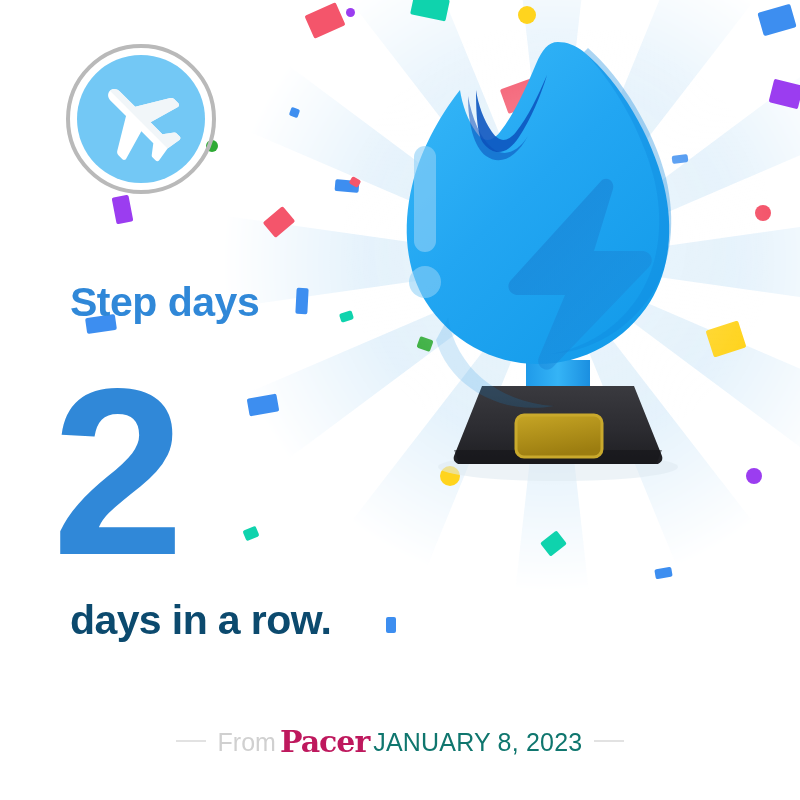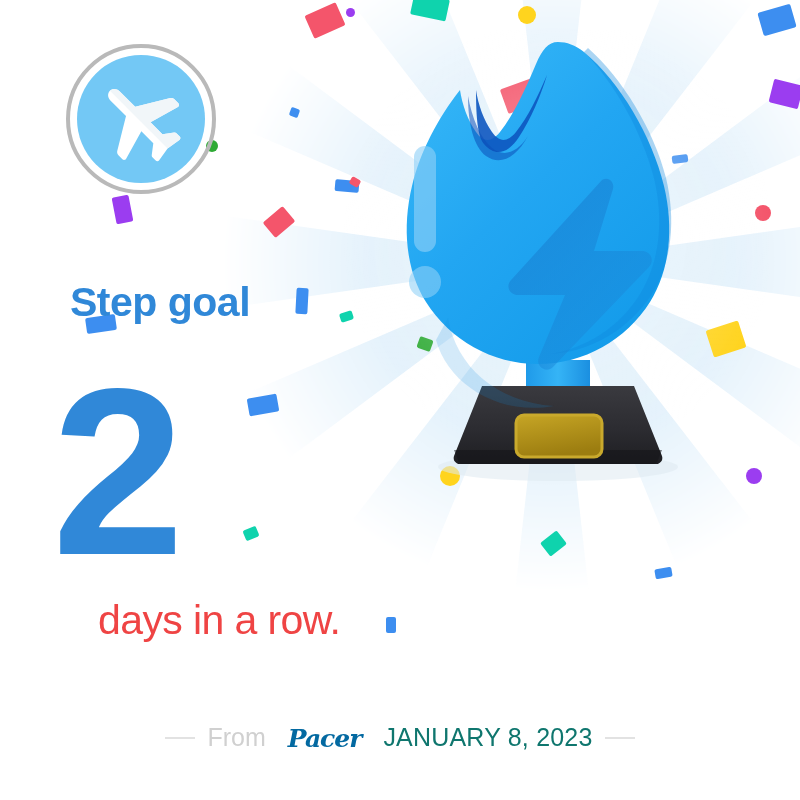--- a/index.html
+++ b/index.html
@@ -98,26 +98,25 @@
     font-weight: bold;
     color: #3088d8;
     line-height: 1;
     letter-spacing: -6px;
   }
   #subline {
     position: absolute;
     left: 70px;
     top: 600px;
     font-size: 41px;
-    font-weight: normal;
+    font-weight: bold;
     letter-spacing: -0.6px;
-    color: #ef4444;
+    color: #0c4a6e;
     line-height: 1;
     white-space: nowrap;
-    margin-left: 28px;
   }
 
   
   #footer {
     position: absolute;
     left: 0;
     top: 723px;
     width: 800px;
     display: flex;
     align-items: center;
@@ -126,35 +125,34 @@
   }
   .foot-rule {
     width: 30px;
     height: 2px;
     background: #e2e2e2;
     flex: none;
   }
   #footer-text {
     display: flex;
     align-items: baseline;
-    gap: 22px;
+    gap: 4px;
     color: #cfcfcf;
     white-space: nowrap;
     justify-content: center;
   }
   #foot-from {
     font-size: 25px;
     color: #d0d0d0;
   }
   #foot-brand {
-    font-size: 25px;
+    font-size: 30px;
     font-weight: bold;
-    font-style: italic;
     font-family: "DejaVu Serif", serif;
-    color: #0369a1;
+    color: #be185d;
     letter-spacing: -1px;
     position: relative;
     top: 1px;
   }
   #foot-date {
     font-size: 25px;
     color: #0f766e;
     letter-spacing: 0.2px;
   }
 </style>
@@ -345,21 +343,21 @@
              c-7 7 -18 -1 -14 -10
              l26 -62 h-47
              c-9 0 -13 -10 -6 -16 z" fill="url(#boltGrad)"></path>
 
     <rect x="84" y="116" width="22" height="106" rx="11" fill="#8fd0f7" opacity="0.62"></rect>
     <circle cx="95" cy="252" r="16" fill="#8fd0f7" opacity="0.58"></circle>
 
     <path d="M118 288 c8 48 48 84 106 88 c-56 10 -106 -22 -118 -66 z" fill="#0f8cdd" opacity="0.18"></path>
   </svg>
 
-  <div id="headline">Step goal</div>
+  <div id="headline">Step days</div>
   <div id="bignum">2</div>
   <div id="subline">days in a row.</div>
 
   <div id="footer">
     <div class="foot-rule"></div>
     <div id="footer-text">
       <span id="foot-from">From</span>
       <span id="foot-brand">Pacer</span>
       <span id="foot-date">JANUARY 8, 2023</span>
     </div>

